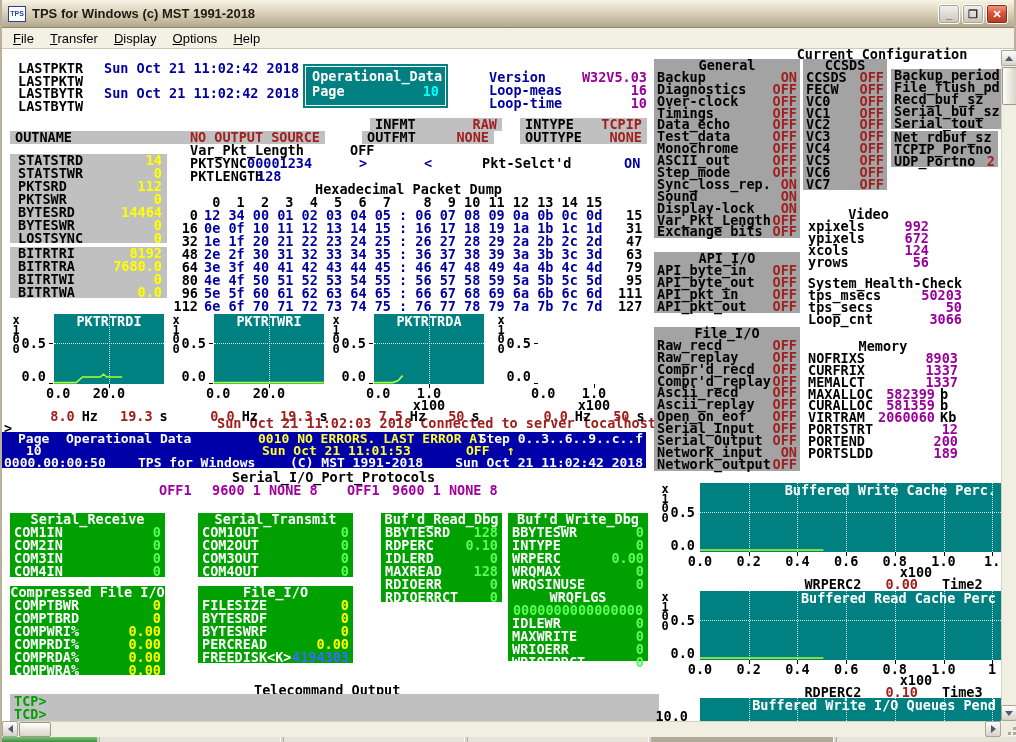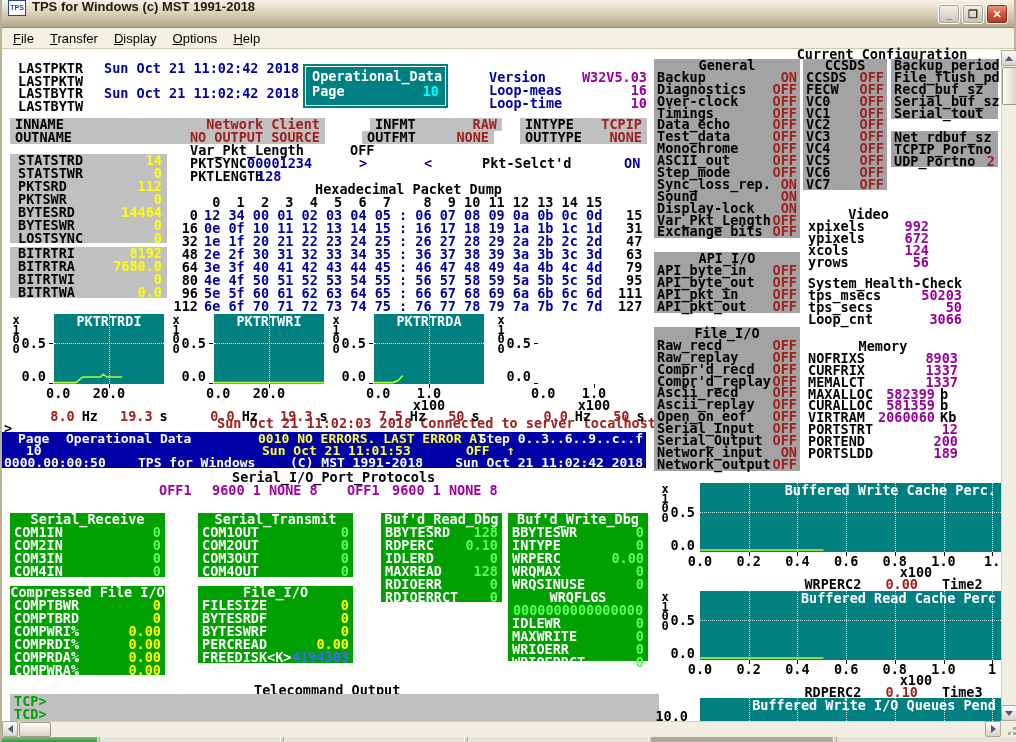--- a/index.html
+++ b/index.html
@@ -3,21 +3,21 @@
 <meta charset="utf-8">
 <style>
 *{margin:0;padding:0;box-sizing:border-box}
 body{width:1016px;height:742px;position:relative;overflow:hidden;background:#D8D4C8;
  font-family:"DejaVu Sans Mono",monospace;font-weight:bold;font-size:13.5px;color:#000;line-height:13px}
 .abs{position:absolute}
 #win{position:absolute;inset:0;background:#FFF;border-left:2px solid #BBB19A;border-right:2px solid #BBB19A}
 
 .titlebar{position:absolute;left:0;top:0;right:0;height:28px;
  background:linear-gradient(#F8F3E6,#DDD3BC 45%,#B2A88D);border-bottom:1px solid #8E8671;
- display:flex;align-items:flex-start;font-family:"Liberation Sans",sans-serif}
+ display:flex;align-items:center;font-family:"Liberation Sans",sans-serif}
 .appicon{width:18px;height:16px;margin:0 6px 0 6px;background:#FFF;border:1px solid #24439B;
  color:#24439B;font-size:7px;line-height:14px;text-align:center;font-weight:bold}
 .apptitle{font-size:13px;font-weight:bold;color:#1F1A14}
 .tbtns{position:absolute;right:6px;top:4px;display:flex;gap:2px}
 .tbtn{width:22px;height:20px;border-radius:3px;border:1px solid #FFF;
  background:linear-gradient(#F4F3EF,#C8C4B8);box-shadow:inset 0 0 0 1px #A9A495;
  font-size:11px;text-align:center;line-height:18px;color:#333}
 .tbtn.close{background:linear-gradient(#F0A184,#D9553B 45%,#B03A22);color:#FFF;box-shadow:inset 0 0 0 1px #8C2C18}
 .menubar{position:absolute;left:0;top:28px;right:0;height:21px;background:#F3F1E4;
  border-bottom:1px solid #CFCAB6;display:flex;align-items:center;padding-left:3px;
@@ -176,24 +176,20 @@
       <div class="r">
         <span class="l">Loop-meas</span>
         <span class="v">16</span>
       </div>
       <div class="r">
         <span class="l">Loop-time</span>
         <span class="v">10</span>
       </div>
     </div>
 
-  <div class="abs iobar" style="left:8px;top:118px;width:315px;height:13px">
-    <span class="l">INNAME</span>
-    <span class="v">Network Client</span>
-  </div>
   <div class="abs iobar" style="left:8px;top:131px;width:315px;height:13px">
     <span class="l">OUTNAME</span>
     <span class="v">NO OUTPUT SOURCE</span>
   </div>
   <div class="abs iobar" style="left:368px;top:118px;width:132px;height:13px">
     <span class="l">INFMT</span>
     <span class="v">RAW</span>
   </div>
   <div class="abs iobar" style="left:360px;top:131px;width:132px;height:13px">
     <span class="l">OUTFMT</span>
@@ -622,21 +618,21 @@
         <div class="r">
           <span class="l">VC6</span>
           <span class="v">OFF</span>
         </div>
         <div class="r">
           <span class="l">VC7</span>
           <span class="v">OFF</span>
         </div>
       </div>
   </div>
-  <div class="abs cfgpanel" style="left:889px;top:59px;width:107px;height:60px">
+  <div class="abs cfgpanel" style="left:889px;top:69px;width:124px;height:60px">
     <div class="crows">
         <div class="r">
           <span class="l">Backup_period</span>
           <span class="v"></span>
         </div>
         <div class="r">
           <span class="l">File_flush_pd</span>
           <span class="v"></span>
         </div>
         <div class="r">

